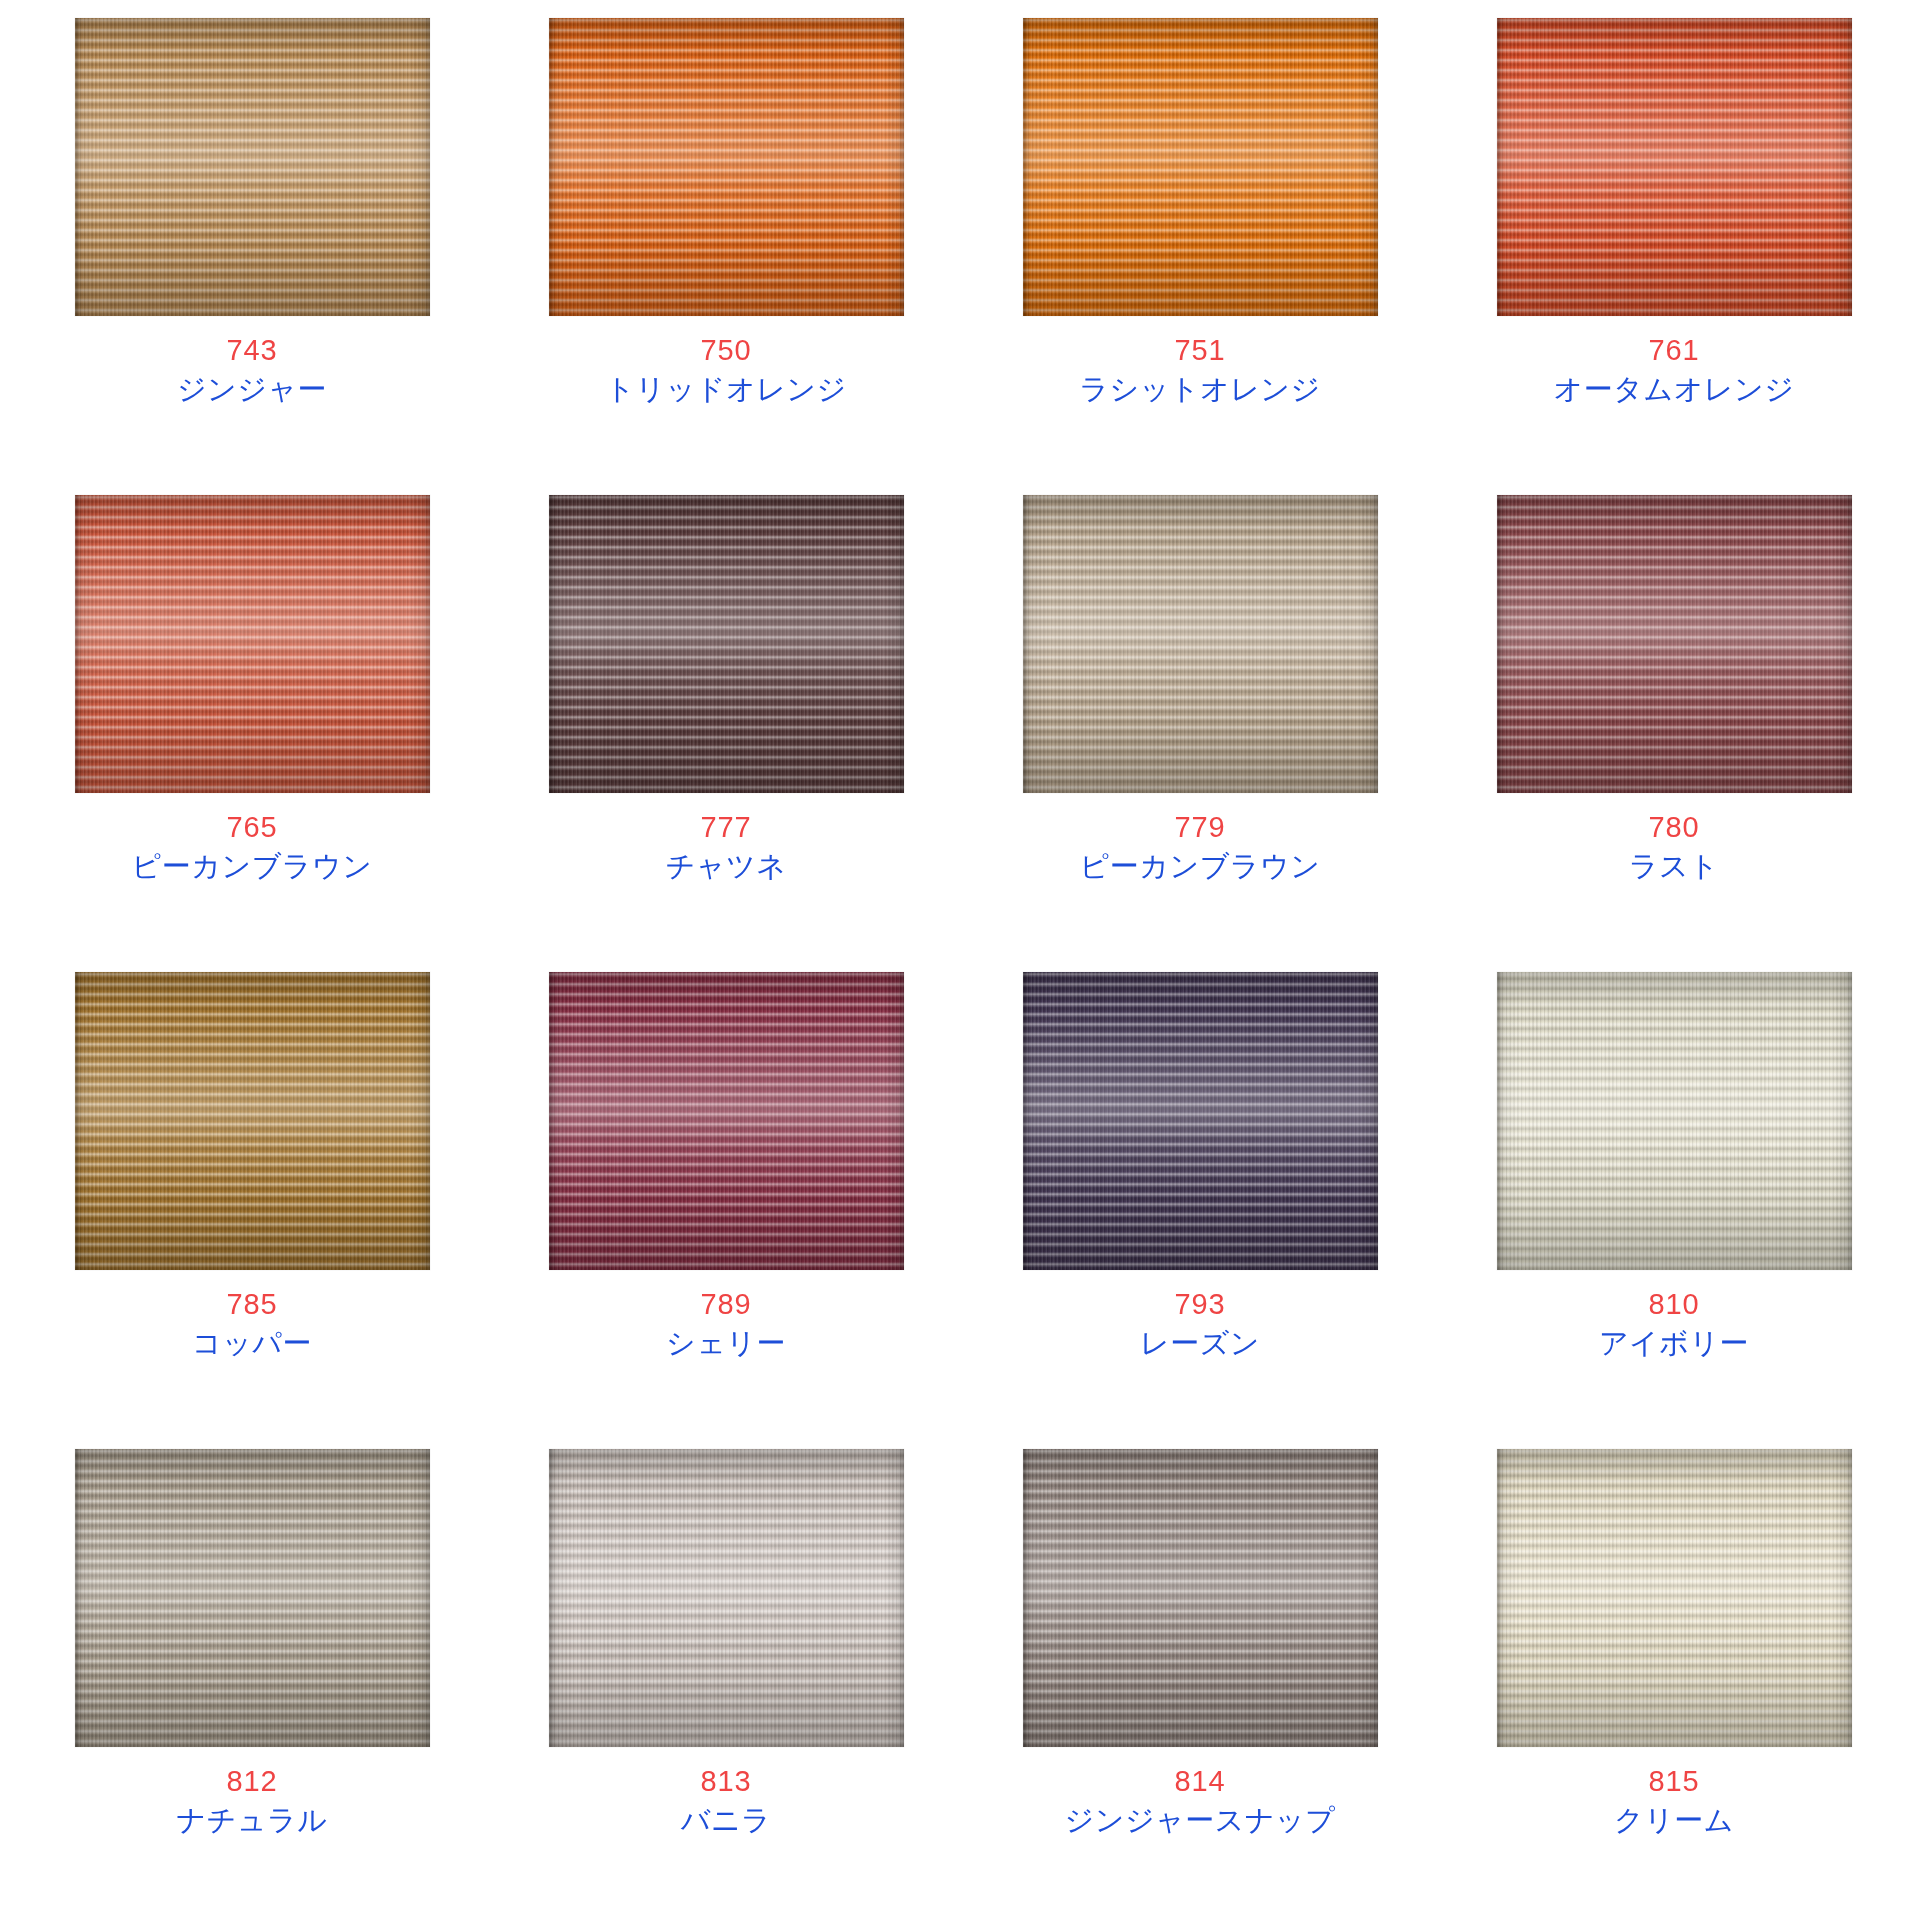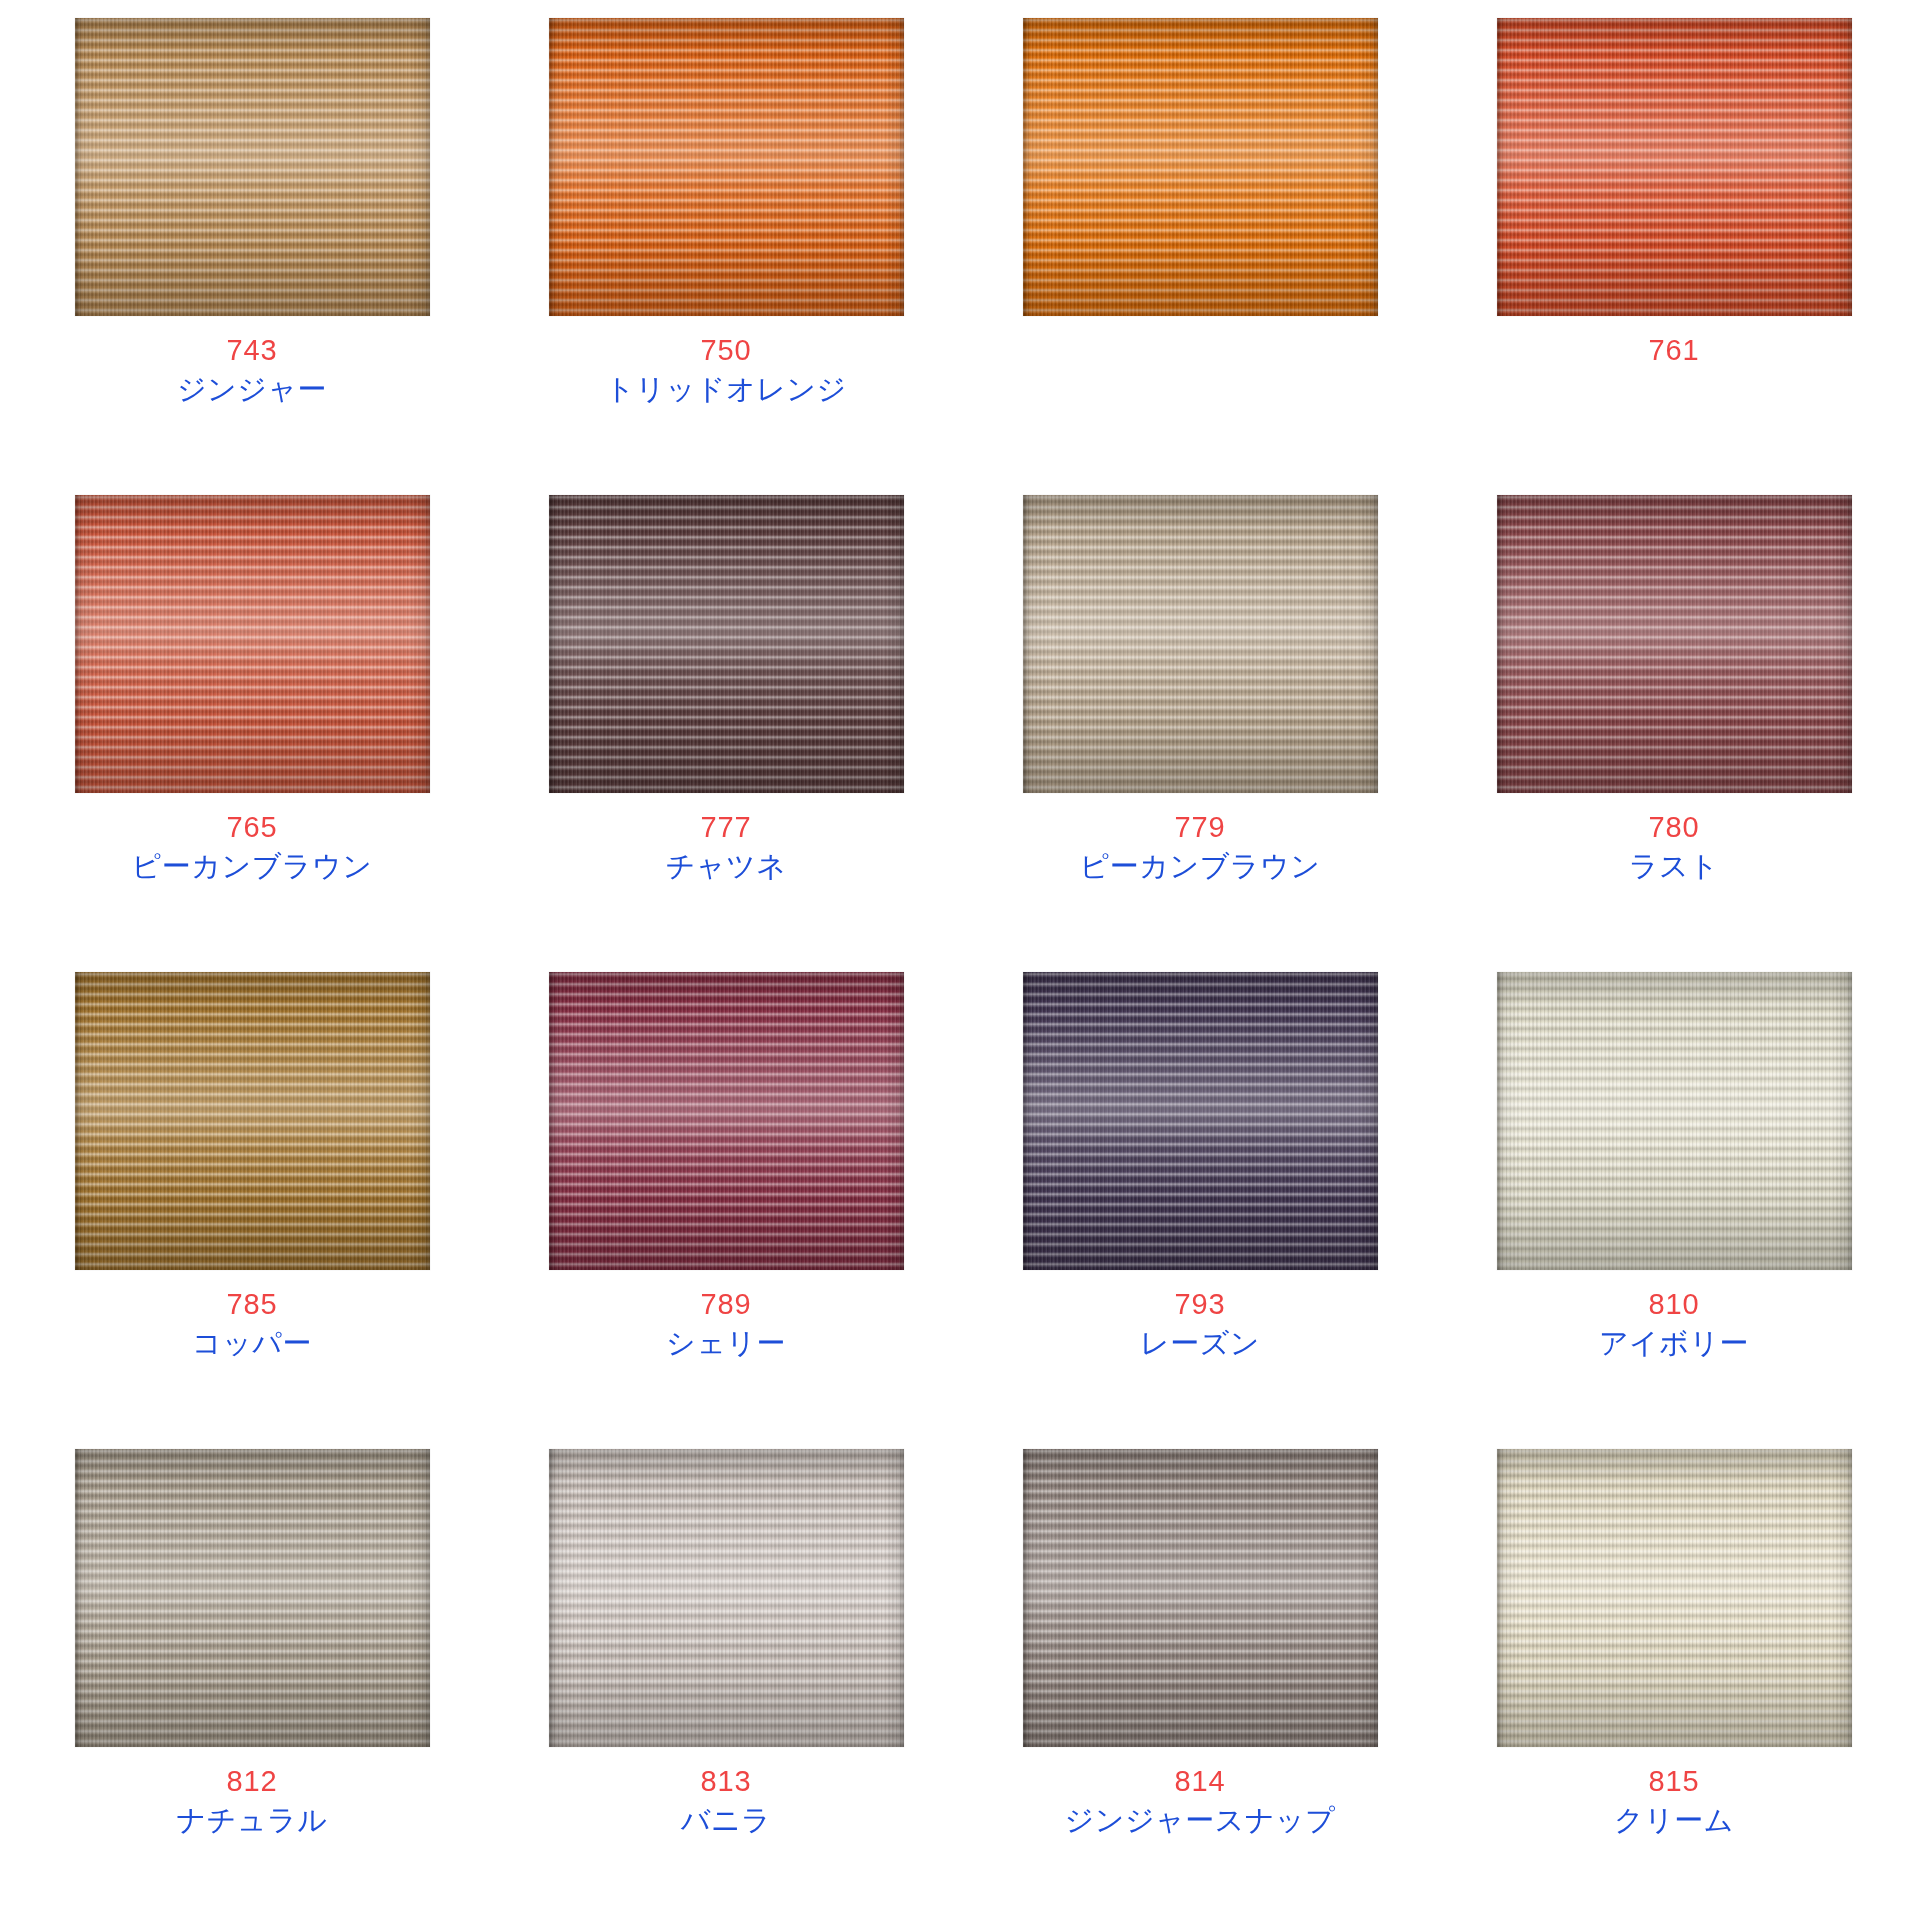--- a/index.html
+++ b/index.html
@@ -162,31 +162,36 @@
     </div>
   </div>
 
   <div class="swatch-cell">
     <div class="ribbon" style="--base: #ed7204; --hi: #fba33f; --lo: #bd5503;">
       <div class="ribs"></div>
       <div class="weave"></div>
       <div class="sheen"></div>
       <div class="edges"></div>
     </div>
+    <div class="caption">
+      <div class="swatch-code">751</div>
+      <div class="swatch-name">ラシットオレンジ</div>
+    </div>
   </div>
 
   <div class="swatch-cell">
     <div class="ribbon" style="--base: #e24a22; --hi: #f2815c; --lo: #ab3415;">
       <div class="ribs"></div>
       <div class="weave"></div>
       <div class="sheen"></div>
       <div class="edges"></div>
     </div>
     <div class="caption">
       <div class="swatch-code">761</div>
+      <div class="swatch-name">オータムオレンジ</div>
     </div>
   </div>
 
   <div class="swatch-cell">
     <div class="ribbon" style="--base: #d4563a; --hi: #e8876e; --lo: #9d3a25;">
       <div class="ribs"></div>
       <div class="weave"></div>
       <div class="sheen"></div>
       <div class="edges"></div>
     </div>

